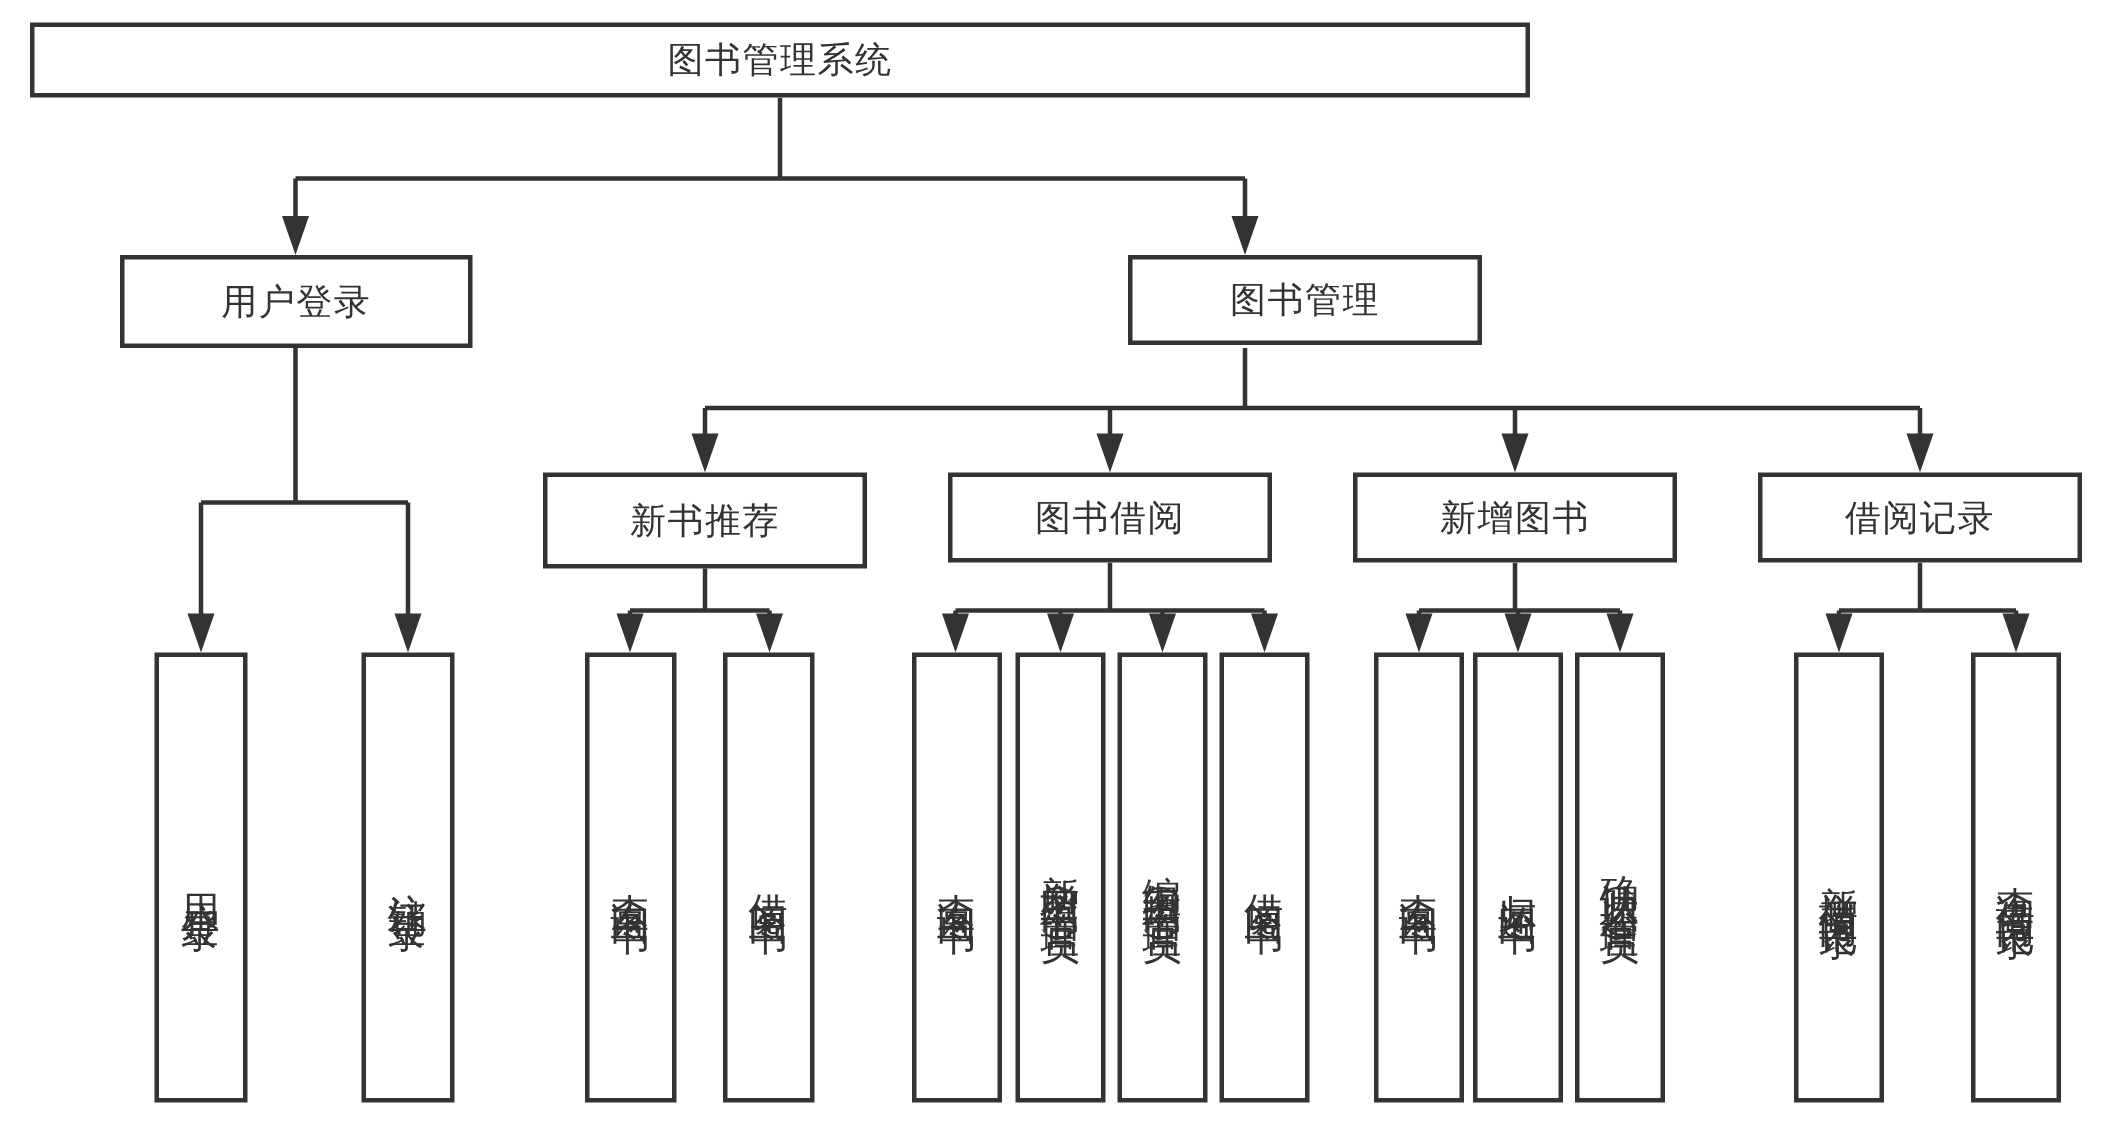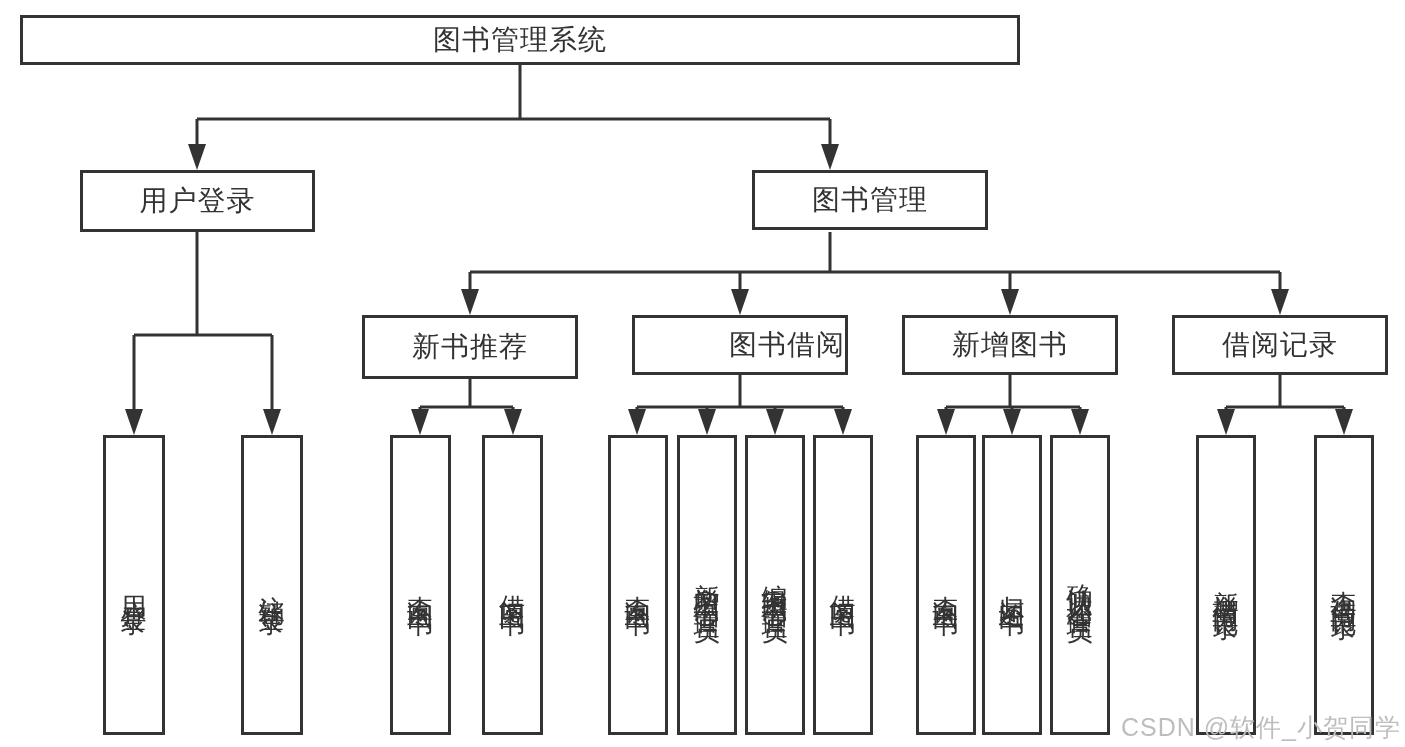--- a/index.html
+++ b/index.html
@@ -9,21 +9,21 @@
     font-family:"Liberation Sans", sans-serif;
   }
   #canvas{position:absolute;left:0;top:0;width:1405px;height:747px;}
   #connectors{position:absolute;left:0;top:0;z-index:1;}
   .node{
     position:absolute;background:#ffffff;border:3px solid #333333;
     box-sizing:border-box;display:flex;align-items:center;justify-content:center;
     z-index:2;
   }
   .node .label{
-    font-size:28px;letter-spacing:1px;white-space:nowrap;color:#333333;
+    font-size:24px;letter-spacing:1px;white-space:nowrap;color:#333333;
   }
   .node.vertical .label{
     writing-mode:vertical-rl;
     font-size:26px;letter-spacing:5px;line-height:1;white-space:normal;
   }
   .watermark{
     position:absolute;right:4px;bottom:3px;z-index:5;
     font-size:25px;color:#bdbdbd;letter-spacing:1px;white-space:nowrap;
   }
 </style>
@@ -59,21 +59,21 @@
       </div>
       <div class="node" style="left: 80px; top: 170px; width: 235px; height: 62px; border-color: rgb(51, 51, 51);">
         <span class="label">用户登录</span>
       </div>
       <div class="node" style="left: 752px; top: 170px; width: 236px; height: 60px; border-color: rgb(51, 51, 51);">
         <span class="label">图书管理</span>
       </div>
       <div class="node" style="left: 362px; top: 315px; width: 216px; height: 64px; border-color: rgb(51, 51, 51);">
         <span class="label">新书推荐</span>
       </div>
-      <div class="node" style="left: 632px; top: 315px; width: 216px; height: 60px; border-color: rgb(51, 51, 51); justify-content: flex-end;">
+      <div class="node" style="left: 632px; top: 315px; width: 216px; height: 60px; border-color: rgb(51, 51, 51);">
         <span class="label">图书借阅</span>
       </div>
       <div class="node" style="left: 902px; top: 315px; width: 216px; height: 60px; border-color: rgb(51, 51, 51);">
         <span class="label">新增图书</span>
       </div>
       <div class="node" style="left: 1172px; top: 315px; width: 216px; height: 60px; border-color: rgb(51, 51, 51);">
         <span class="label">借阅记录</span>
       </div>
       <div class="node vertical" style="left: 103px; top: 435px; width: 62px; height: 300px; border-color: rgb(51, 51, 51);">
         <span class="label">用户登录</span>
@@ -108,14 +108,13 @@
       <div class="node vertical" style="left: 1050px; top: 435px; width: 60px; height: 300px; border-color: rgb(51, 51, 51);">
         <span class="label">确认归还（管理员）</span>
       </div>
       <div class="node vertical" style="left: 1196px; top: 435px; width: 60px; height: 300px; border-color: rgb(51, 51, 51);">
         <span class="label">新增借阅记录</span>
       </div>
       <div class="node vertical" style="left: 1314px; top: 435px; width: 60px; height: 300px; border-color: rgb(51, 51, 51);">
         <span class="label">查询借阅记录</span>
       </div>
     </div>
-  <div class="watermark" style="color: rgb(189, 189, 189);">CSDN @软件_小贺同学</div>
 </div>
 
 </body></html>

